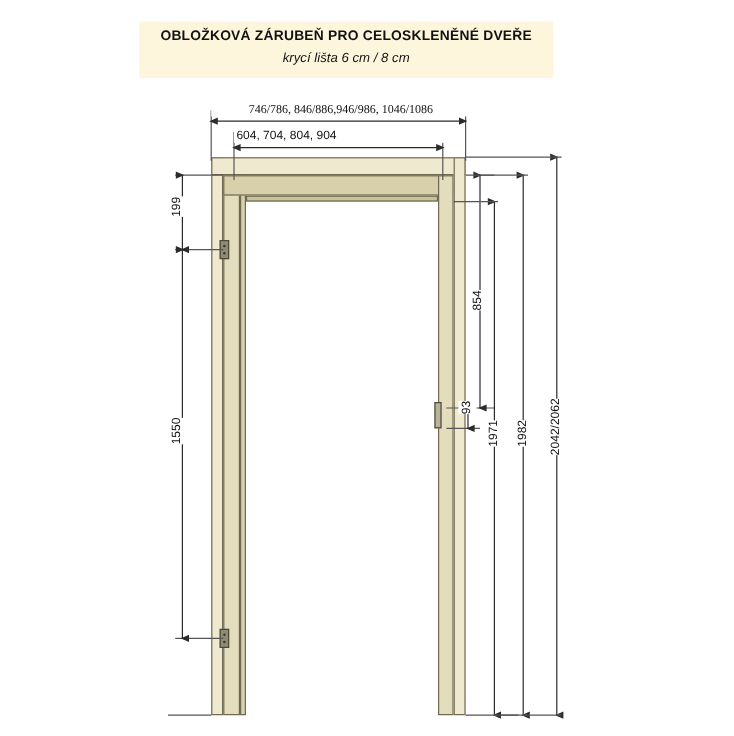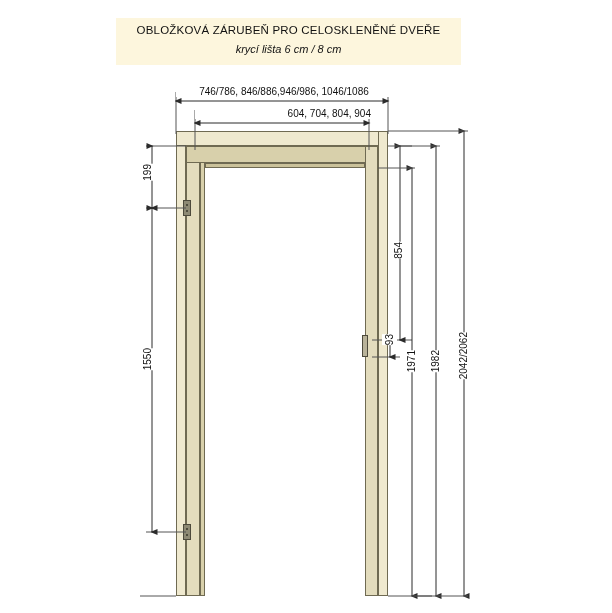--- a/index.html
+++ b/index.html
@@ -30,21 +30,21 @@
     background: #fdf6dd;
     border: none;
   }
   .title-line1 {
     position: absolute;
     left: 0;
     top: 6px;
     width: 345px;
     text-align: center;
     font-size: 11.5px;
-    font-weight: normal;
+    font-weight: bold;
     letter-spacing: 0.2px;
     color: #111111;
   }
   .title-line2 {
     position: absolute;
     left: 0;
     top: 25px;
     width: 345px;
     text-align: center;
     font-size: 11px;
@@ -185,23 +185,23 @@
     <line x1="436" y1="146" x2="436" y2="596" stroke="#2b2b2b" stroke-width="1" marker-start="url(#arrUp)" marker-end="url(#arrDown)"></line>
     <line x1="388" y1="146" x2="440" y2="146" stroke="#555" stroke-width="1"></line>
 
     <line x1="464" y1="131" x2="464" y2="596" stroke="#2b2b2b" stroke-width="1" marker-start="url(#arrUp)" marker-end="url(#arrDown)"></line>
     <line x1="388" y1="131" x2="468" y2="131" stroke="#555" stroke-width="1"></line>
     <line x1="388" y1="596" x2="468" y2="596" stroke="#555" stroke-width="1"></line>
 
     <line x1="140" y1="596" x2="176" y2="596" stroke="#555" stroke-width="1"></line>
   </svg>
 
-  <div class="dim-label boxed" style="left:176px; top:86px; width:212px; text-align:center;">746/786, 846/886,946/986, 1046/1086</div>
-
-  <div class="dim-label boxed" style="left:195px; top:108px; width:174px; text-align:right;">604, 704, 804, 904</div>
+  <div class="dim-label boxed" style="left:176px; top:86px; width:212px; text-align:center;font-family:Liberation Serif, serif;">746/786, 846/886,946/986, 1046/1086</div>
+
+  <div class="dim-label boxed" style="left:195px; top:108px; width:174px; text-align:left;">604, 704, 804, 904</div>
 
   <div class="dim-label vertical boxed" style="left:140px; top:164px;">199</div>
 
   <div class="dim-label vertical boxed" style="left:140px; top:348px;">1550</div>
 
   <div class="dim-label vertical boxed" style="left:391px; top:242px;">854</div>
 
   <div class="dim-label vertical boxed" style="left:382px; top:334px;">93</div>
 
   <div class="dim-label vertical boxed" style="left:404px; top:350px;">1971</div>

